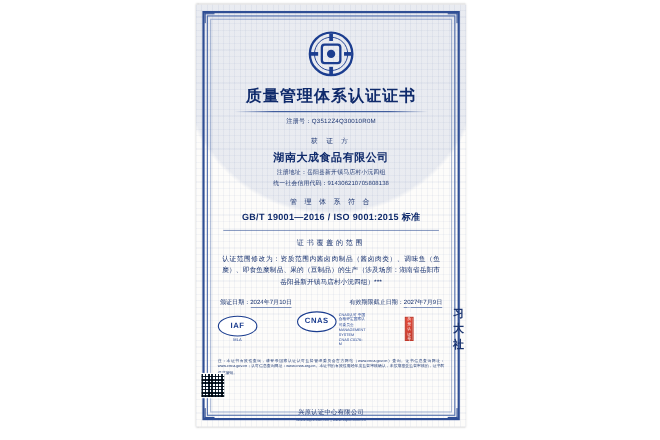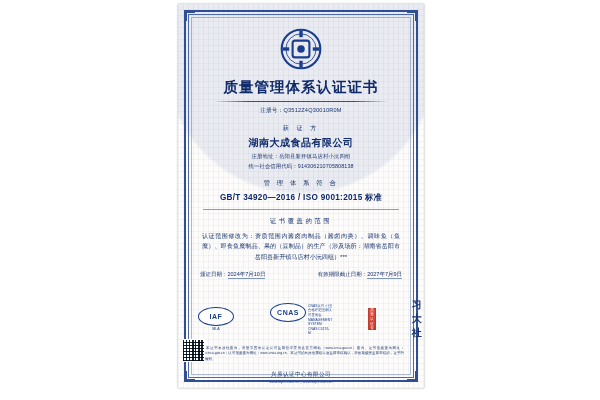--- a/index.html
+++ b/index.html
@@ -166,21 +166,21 @@
     font-size: 5.5px;
     color: #16306e;
   }
   .date-underline {
     border-bottom: 1px solid rgba(47,78,148,0.6);
     padding-bottom: 1px;
   }
 
   
   .logos {
-    margin-top: 20px;
+    margin-top: 0;
     width: 206px;
     display: flex;
     align-items: center;
     justify-content: space-between;
     gap: 36px;
   }
   .logo-iaf, .logo-cnas {
     display: flex;
     flex-direction: column;
     align-items: center;
@@ -321,21 +321,21 @@
       <div class="title-rule"></div>
 
       <div class="reg-no">注册号：Q3512Z4Q30010R0M</div>
 
       <div class="holder-label">获 证 方</div>
       <div class="holder-name">湖南大成食品有限公司</div>
       <div class="holder-line">注册地址：岳阳县新开镇马店村小沅四组</div>
       <div class="holder-line">统一社会信用代码：914306210705808138</div>
 
       <div class="std-heading">管 理 体 系 符 合</div>
-      <div class="std-code">GB/T 34920—2016 / ISO 9001:2015 标准</div>
+      <div class="std-code">GB/T 19001—2016 / ISO 9001:2015 标准</div>
       <div class="std-rule"></div>
 
       <div class="scope-heading">证书覆盖的范围</div>
       <div class="scope-body">认证范围修改为：资质范围内酱卤肉制品（酱卤肉类）、调味鱼（鱼糜）、即食鱼糜制品、果的（豆制品）的生产（涉及场所：湖南省岳阳市岳阳县新开镇马店村小沅四组）***</div>
 
       <div class="dates">
         <div>
           <span>颁证日期：</span><span class="date-underline">2024年7月10日</span>
         </div>
         <div>

